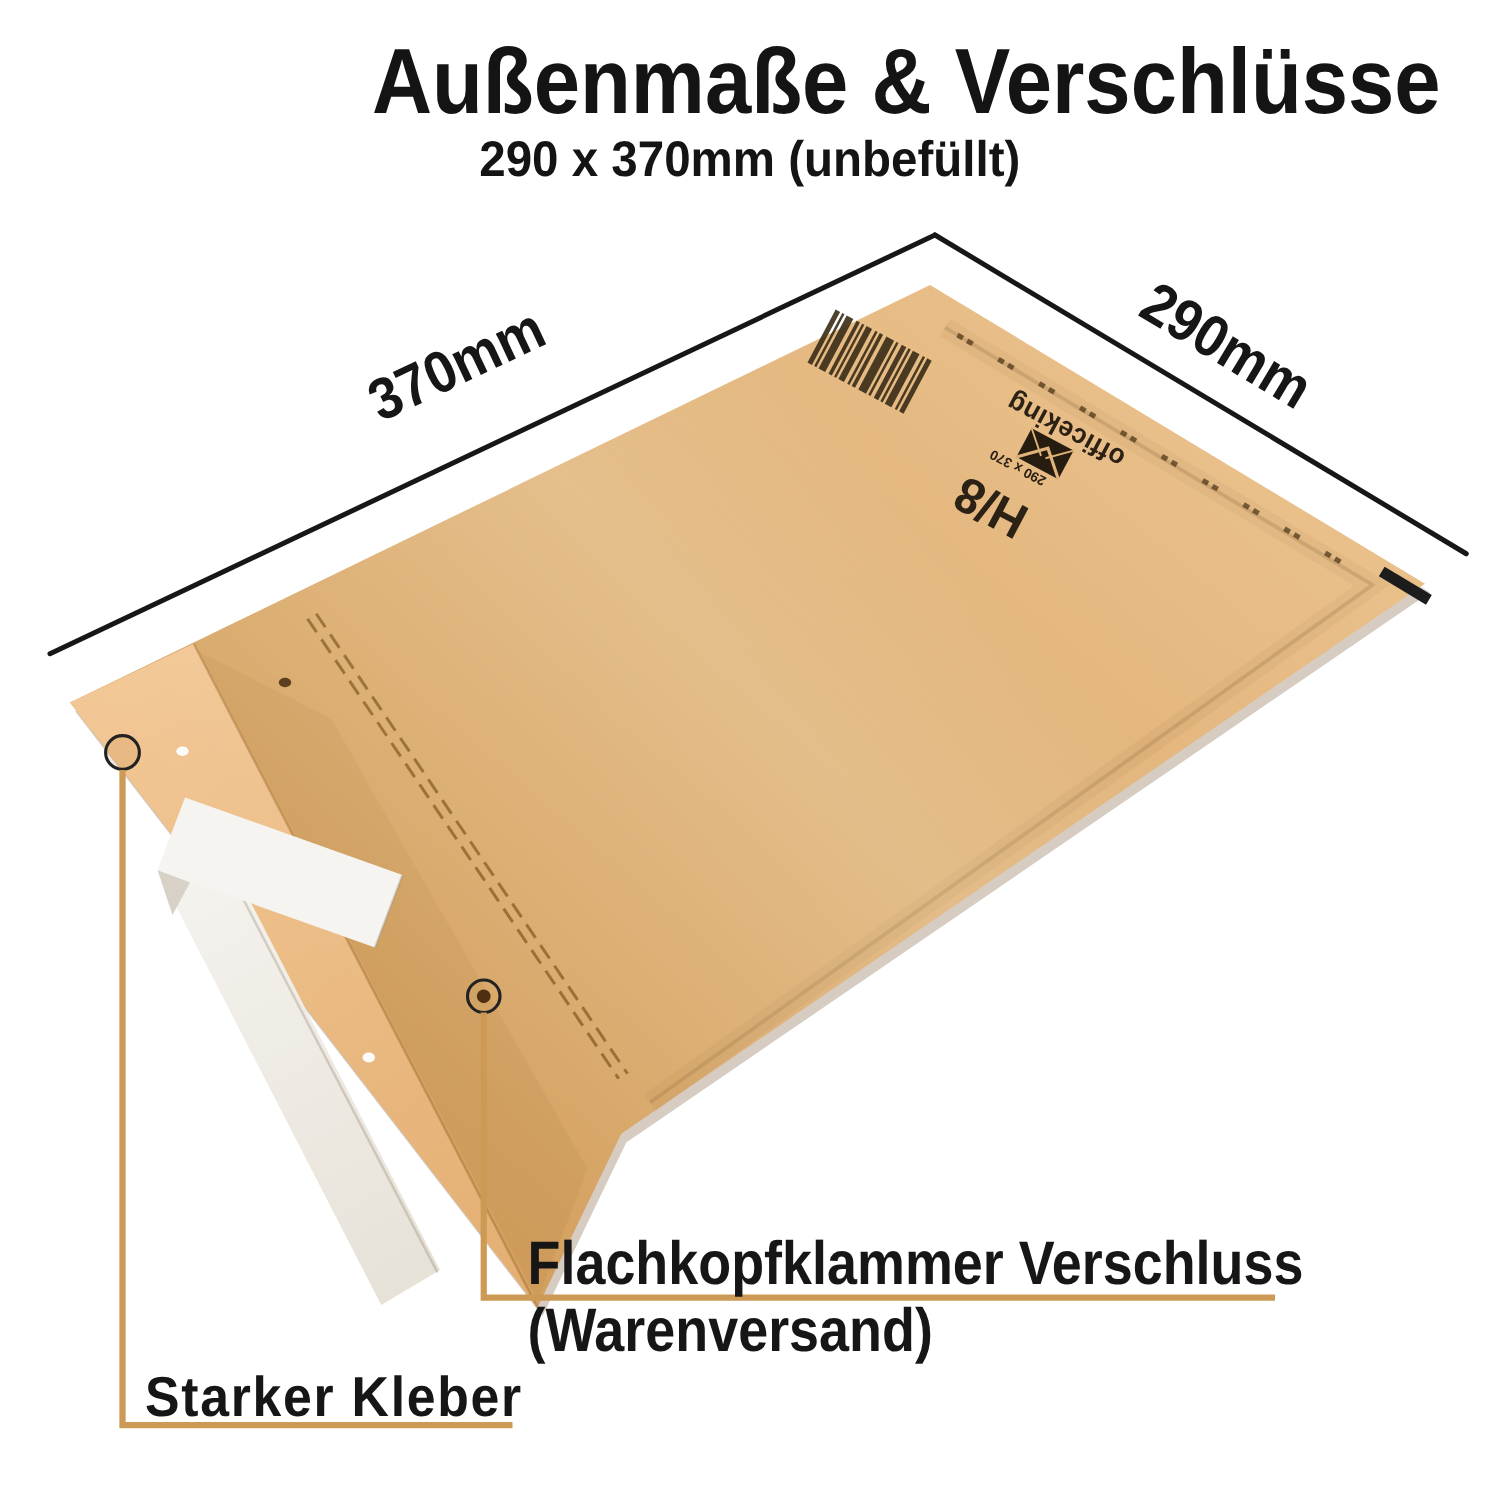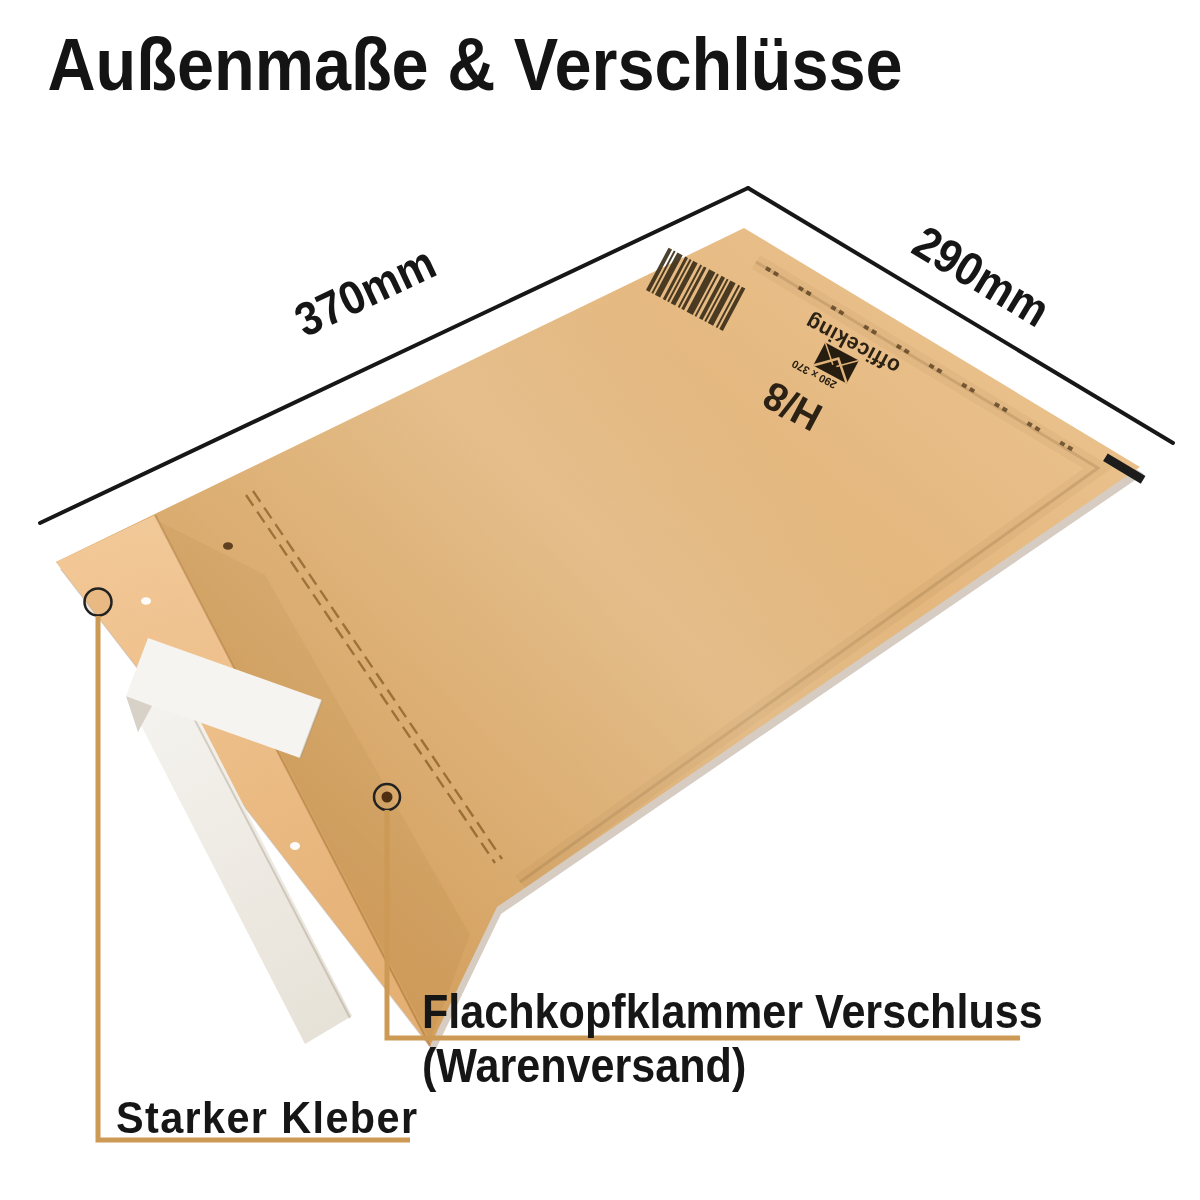--- a/index.html
+++ b/index.html
@@ -1,19 +1,19 @@
 <!DOCTYPE html>
 <html><head>
 <meta charset="utf-8">
 <style>
   html,body{margin:0;padding:0;background:#fff;}
   .stage{position:relative;width:1200px;height:1200px;background:#ffffff;overflow:hidden;
          font-family:"Liberation Sans",sans-serif;color:#1b1b1b;}
   .scene{position:absolute;left:0;top:0;width:1200px;height:1200px;}
-  .title{position:absolute;top:22px;left:0;width:100%;text-align:left;}
+  .title{position:absolute;top:22px;left:0;width:100%;text-align:right;}
   .title .tx{display:inline-block;font-size:74px;font-weight:700;letter-spacing:0px;
              transform:scaleX(.90);transform-origin:center;white-space:nowrap;color:#141414;}
   .subtitle{position:absolute;top:106px;left:0;width:100%;text-align:center;}
   .subtitle .tx{display:inline-block;font-size:40px;font-weight:700;transform:scaleX(.95);
                 transform-origin:center;white-space:nowrap;color:#141414;}
   .caption-staple{position:absolute;left:422px;top:984px;transform:scaleX(.88);transform-origin:left top;}
   .caption-staple .l1,.caption-staple .l2{font-size:49px;font-weight:700;line-height:54px;white-space:nowrap;color:#161616;}
   .caption-glue{position:absolute;left:116px;top:1092px;transform:scaleX(.92);transform-origin:left top;}
   .caption-glue .l1{font-size:45px;font-weight:700;letter-spacing:1.5px;white-space:nowrap;color:#161616;}
   svg text{font-family:"Liberation Sans",sans-serif;}
@@ -117,20 +117,23 @@
 
     <line x1="40" y1="523" x2="748" y2="188" stroke="#171717" stroke-width="4" stroke-linecap="round"></line>
     <line x1="748" y1="188" x2="1173" y2="443" stroke="#171717" stroke-width="4" stroke-linecap="round"></line>
     <text transform="translate(372,306) rotate(-25.3) scale(0.92,1)" text-anchor="middle" font-size="47" font-weight="700" fill="#161616">370mm</text>
     <text transform="translate(973,290) rotate(31) scale(0.92,1)" text-anchor="middle" font-size="47" font-weight="700" fill="#161616">290mm</text>
   </svg>
 
   <div class="title">
     <span class="tx">Außenmaße &amp; Verschlüsse</span>
   </div>
+  <div class="subtitle">
+    <span class="tx">290 x 370mm (unbefüllt)</span>
+  </div>
 
   <div class="caption-staple">
     <div class="l1">Flachkopfklammer Verschluss</div>
     <div class="l2">(Warenversand)</div>
   </div>
   <div class="caption-glue">
     <div class="l1">Starker Kleber</div>
   </div>
 
 </div>

